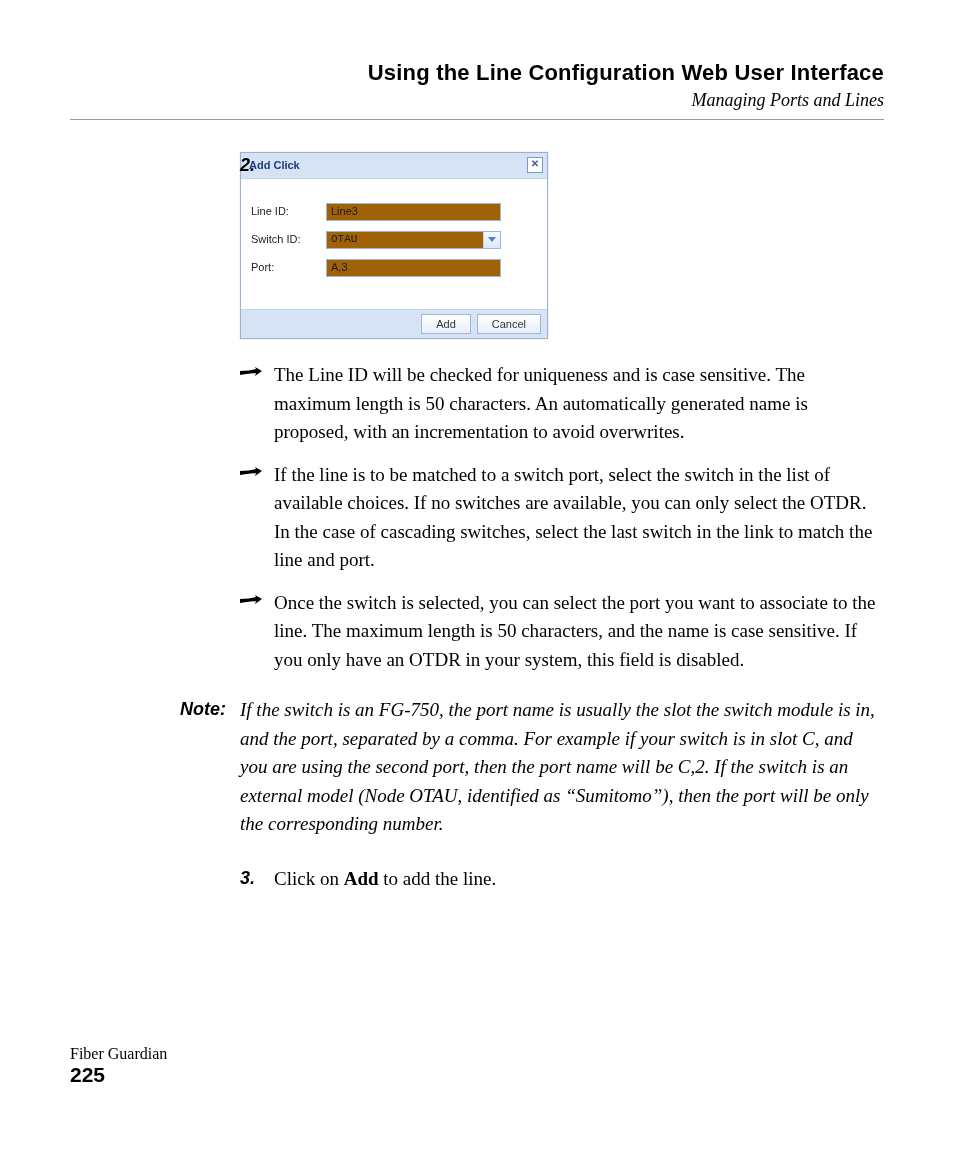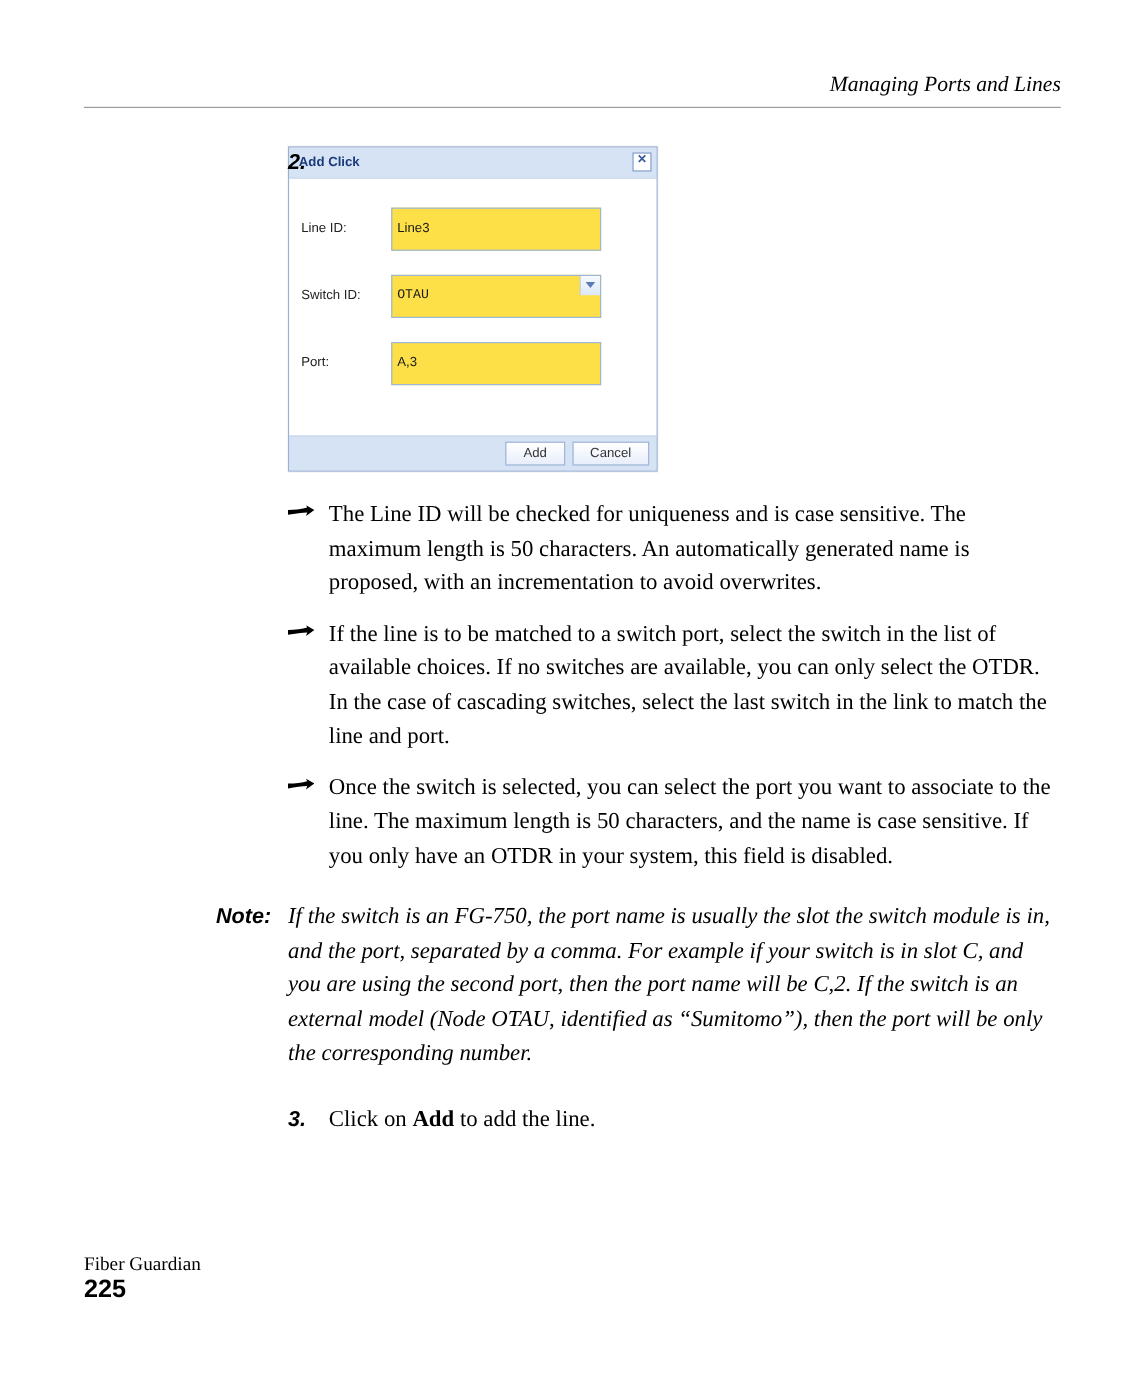--- a/index.html
+++ b/index.html
@@ -91,31 +91,31 @@
     line-height: 12px;
     text-align: center;
     cursor: pointer;
   }
   .dlg-body {
     background: #fff;
     padding: 24px 10px 22px 10px;
   }
   .dlg-row {
     display: flex;
-    align-items: center;
-    margin-bottom: 20px;
+    align-items: flex-start;
+    margin-bottom: 10px;
   }
   .dlg-label {
     width: 75px;
     color: #222;
   }
   .dlg-input, .dlg-select-wrap {
     border: 1px solid #9eb6d8;
-    background: #fde047;
-    height: 36px;
+    background: #a16207;
+    height: 18px;
     box-sizing: border-box;
     width: 175px;
     padding: 0 4px;
     font-family: Tahoma, Arial, sans-serif;
     font-size: 11px;
     display: flex;
     align-items: center;
   }
   .dlg-select-wrap {
     position: relative;
@@ -211,20 +211,21 @@
     font-family: Arial, Helvetica, sans-serif;
     font-weight: 900;
     font-size: 21px;
   }
 </style>
 </head>
 <body>
 
 <div class="page">
 
+  <div class="heading">Using the Line Configuration Web User Interface</div>
   <div class="subheading">Managing Ports and Lines</div>
   <hr class="rule">
 
   <div class="content">
 
     <div class="ol-step">
       <span class="step-num">2.</span>
     </div>
 
     <div class="dialog">

